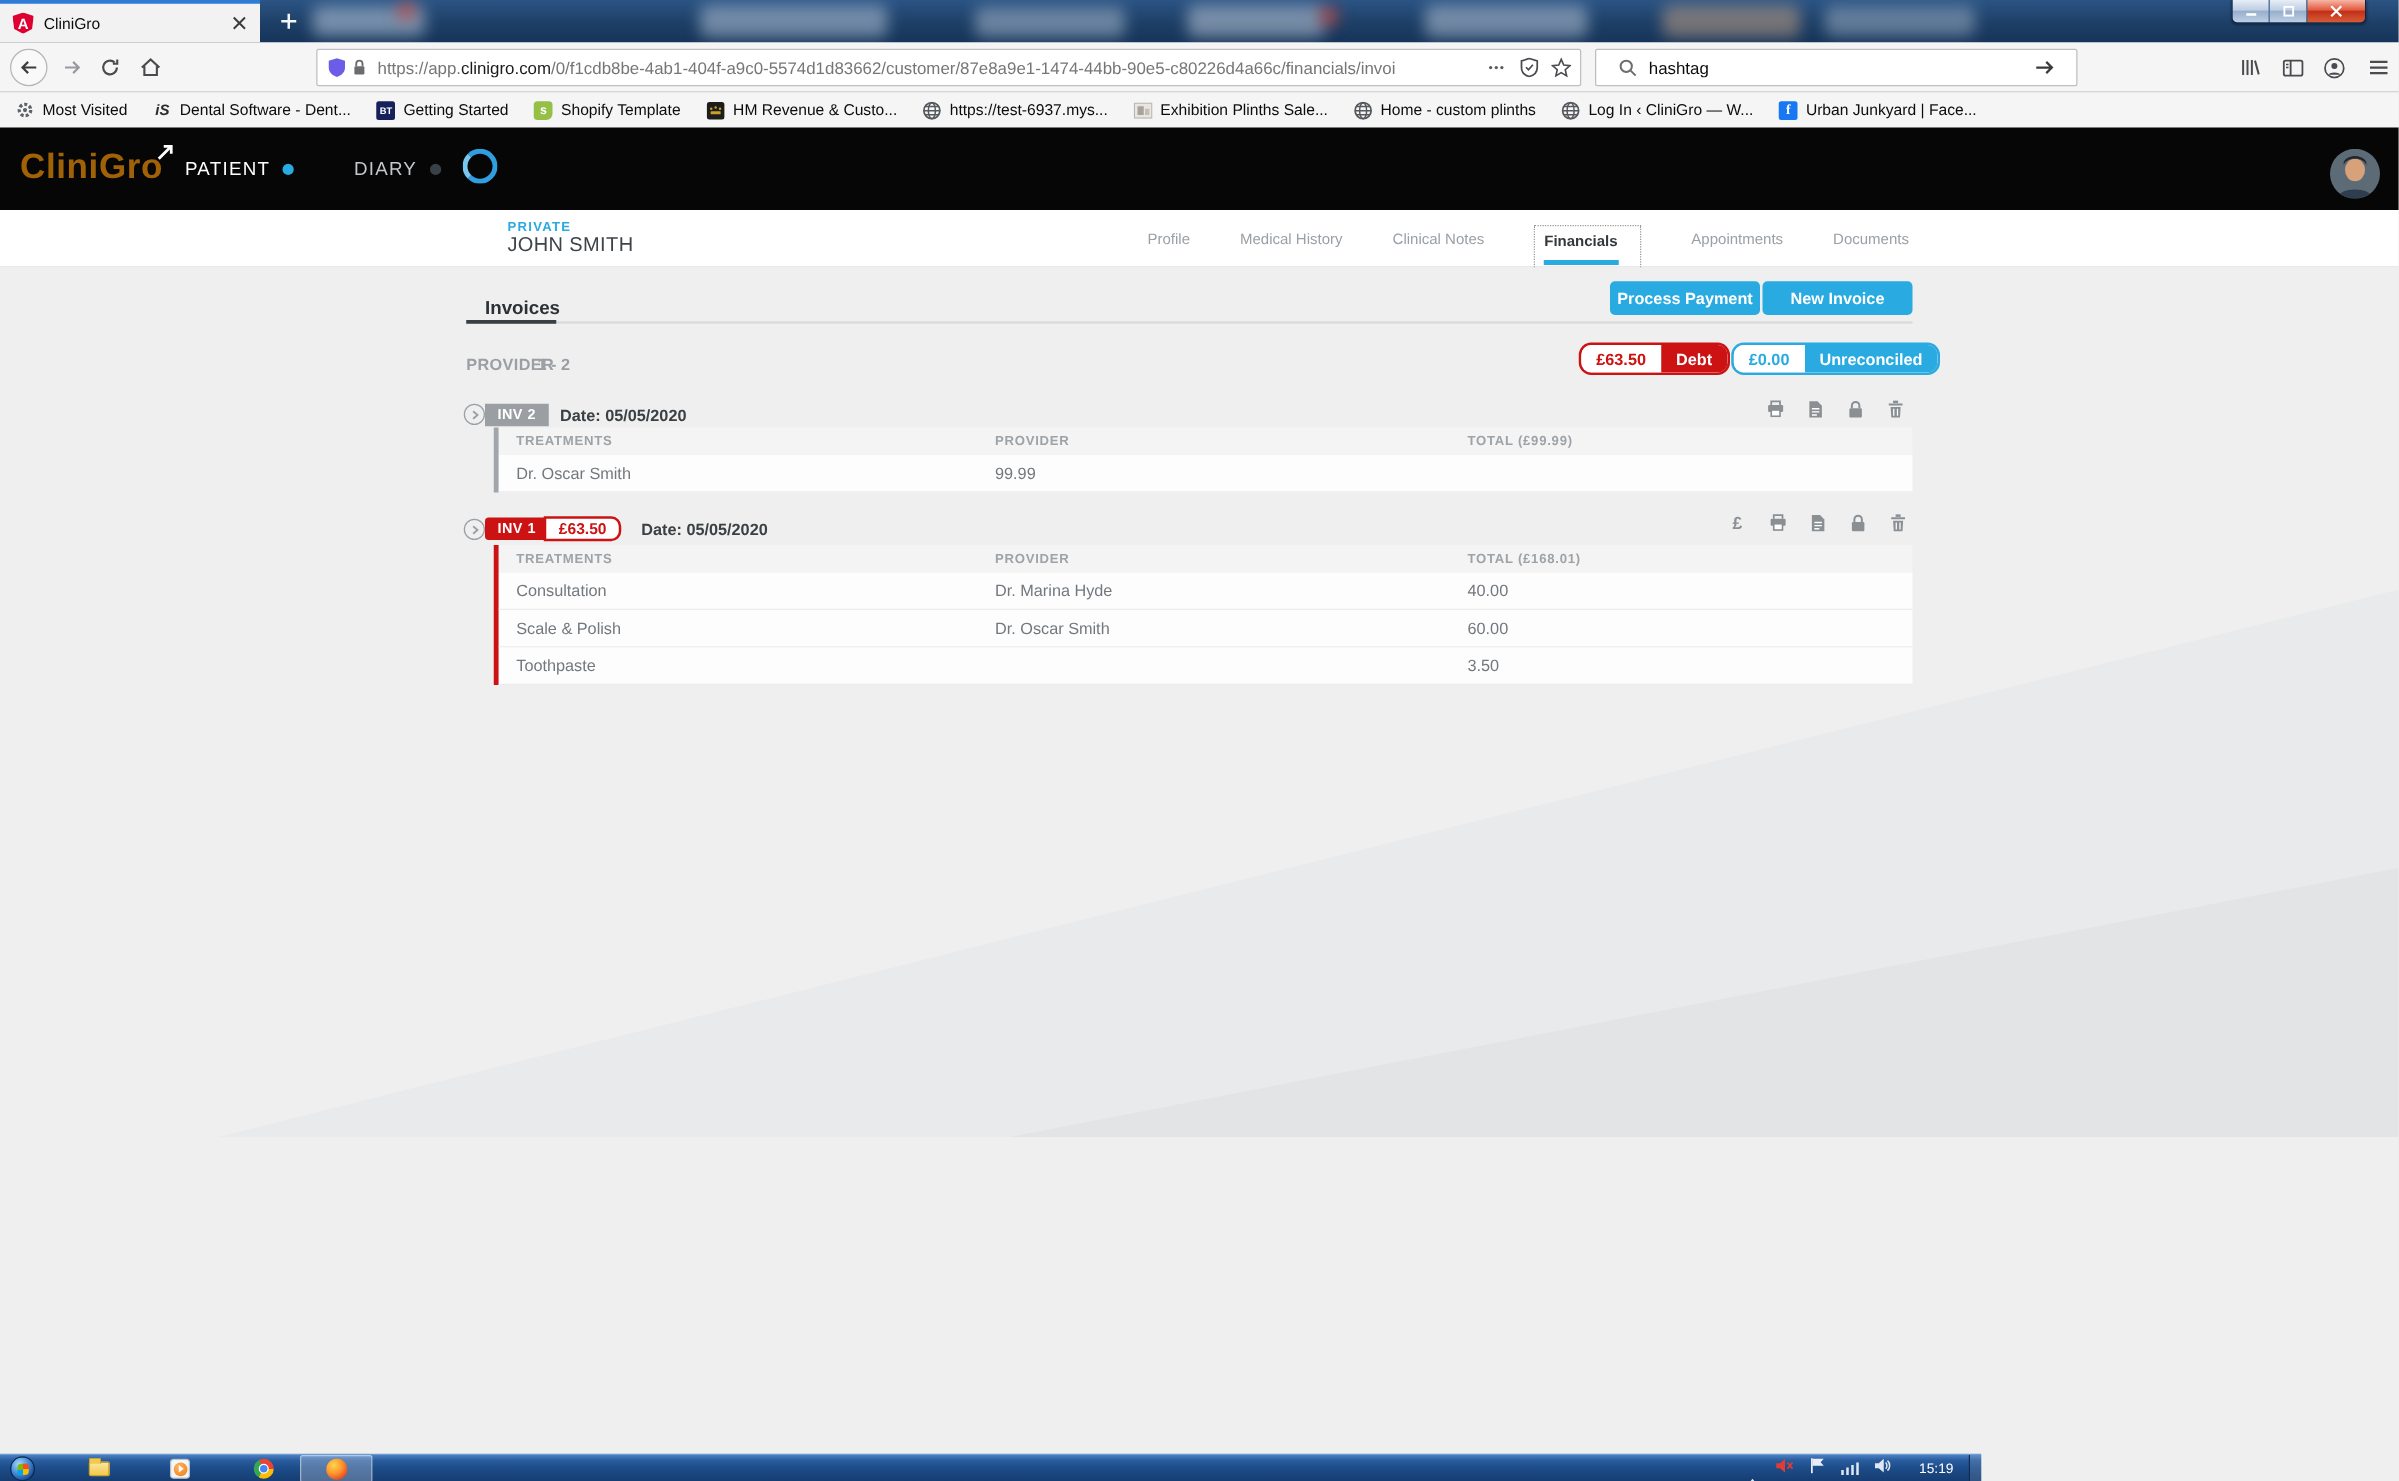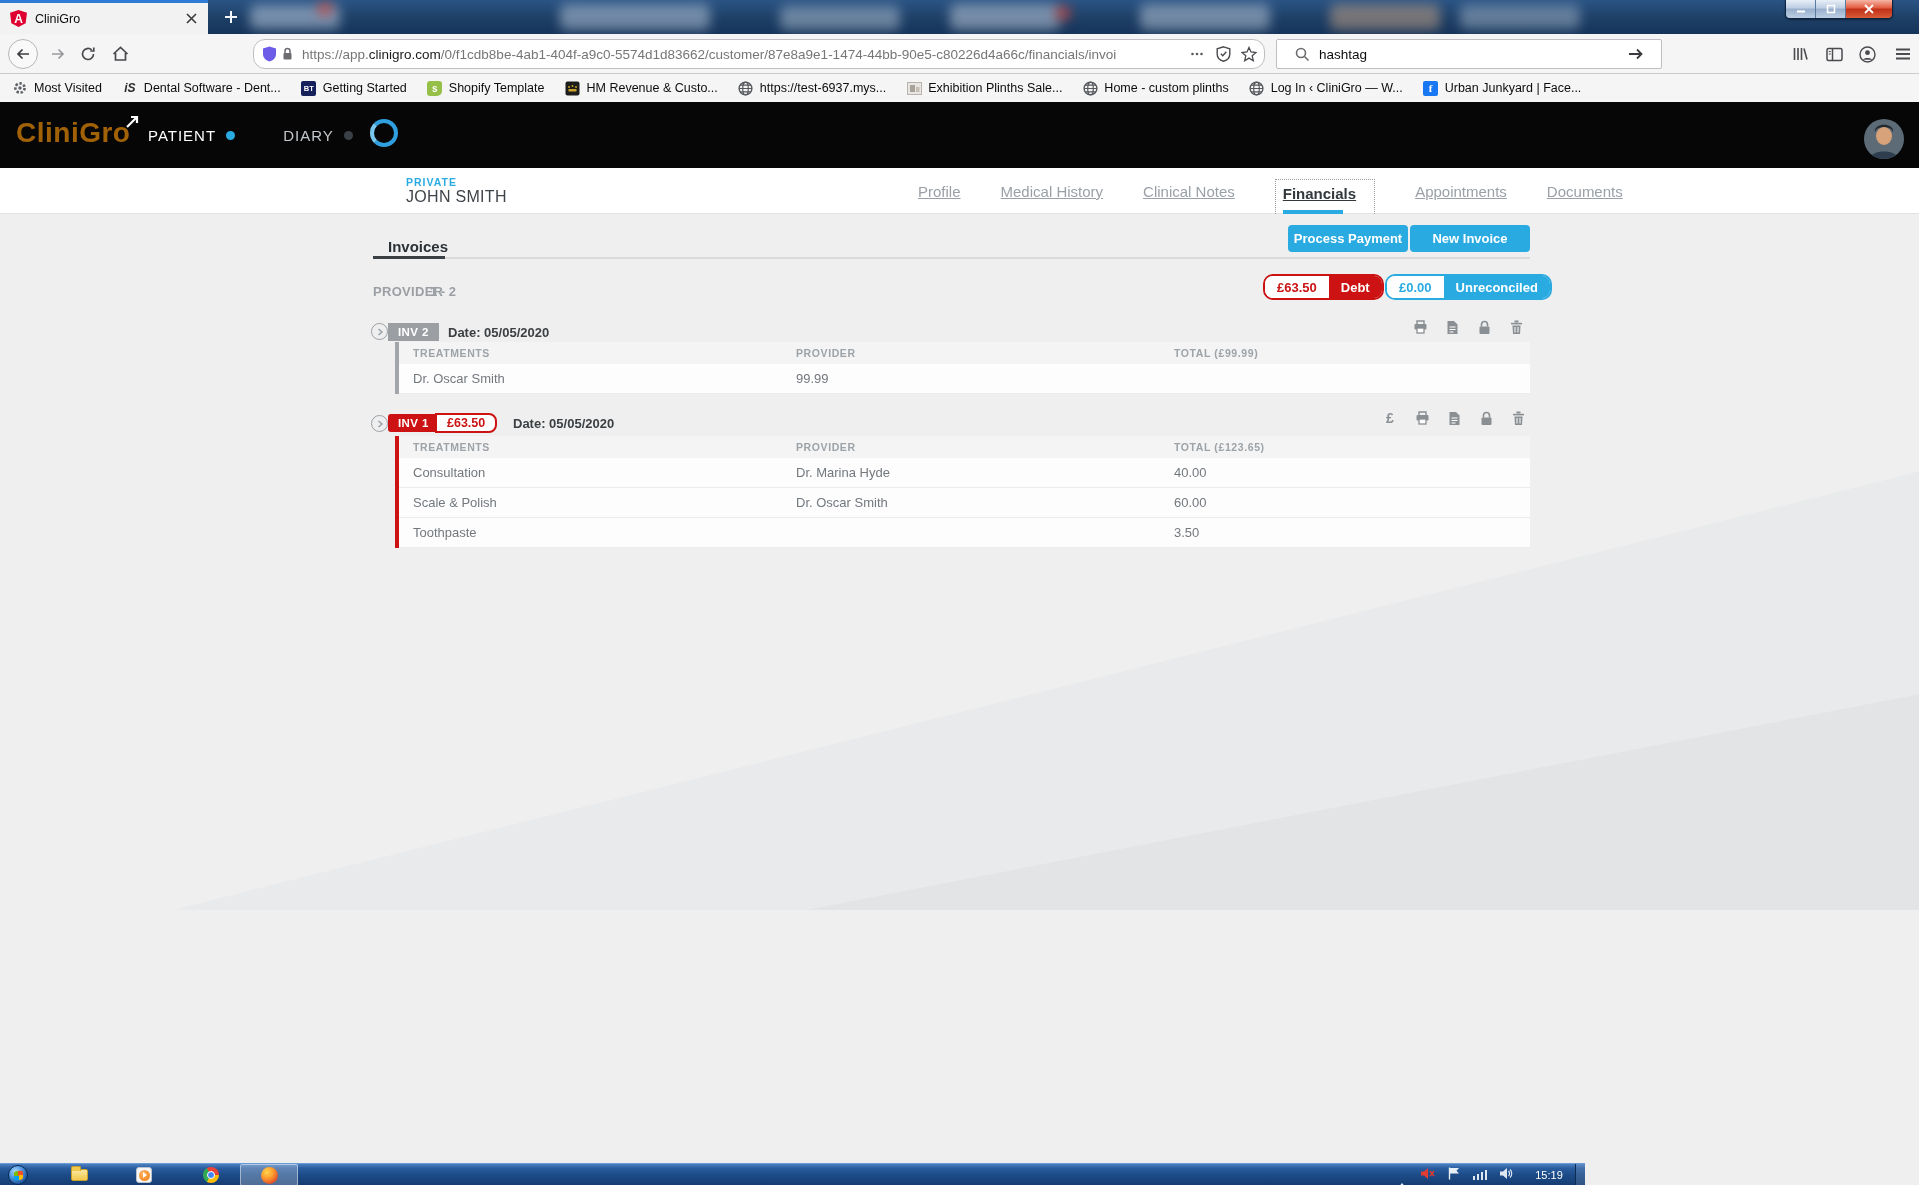--- a/index.html
+++ b/index.html
@@ -27,21 +27,21 @@
   .wc-close { width:46px; border-right:none;
     background:linear-gradient(#f6b5a6 0%,#e2593c 45%,#c03018 50%,#d95b36 100%); }
 
   
   .toolbar { position:absolute; left:0; top:34px; width:1919px; height:40px; background:#f5f5f6;
     border-bottom:1px solid #cccccf; }
   .nav-circle { position:absolute; top:5px; width:30px; height:30px; border:1px solid #b6b6b9;
     border-radius:50%; background:#f9f9fa; display:flex; align-items:center; justify-content:center; }
   .nav-flat { position:absolute; top:8px; width:24px; height:24px; display:flex; align-items:center; justify-content:center; }
   .urlbar { position:absolute; left:253px; top:5px; width:1012px; height:30px; background:#fff;
-    border:1px solid #bfbfc3; border-radius:12px; display:flex; align-items:center; padding:0 6px; }
+    border:1px solid #bfbfc3; border-radius:2px; display:flex; align-items:center; padding:0 6px; }
   .url-text { flex:1; font-size:13.5px; color:#767679; white-space:nowrap; overflow:hidden; position:relative; }
   .url-text .dom { color:#1a1a1c; }
   .url-fade { position:absolute; right:0; top:0; width:60px; height:100%;
     background:linear-gradient(90deg, rgba(255,255,255,0), #fff 80%); }
   .searchbar { position:absolute; left:1276px; top:5px; width:386px; height:30px; background:#fff;
     border:1px solid #bfbfc3; border-radius:2px; display:flex; align-items:center; padding:0 16px; }
   .searchbar input { flex:1; border:none; outline:none; font-size:13.5px; color:#0c0c0d; margin-left:8px;
     font-family:"Liberation Sans",sans-serif; background:transparent; }
   .ico16 { width:18px; height:18px; display:flex; align-items:center; justify-content:center; }
 
@@ -65,21 +65,21 @@
   .spinner { position:absolute; left:370px; top:119px; width:28px; height:28px; border-radius:50%;
     border:4px solid #2f9fe0; border-left-color:#79c7ef; }
   .avatar { position:absolute; right:15px; top:119px; width:40px; height:40px; border-radius:50%; overflow:hidden; }
 
   
   .patientbar { position:absolute; left:0; top:168px; width:1919px; height:46px; background:#ffffff;
     border-bottom:1px solid #e3e3e3; }
   .ptype { position:absolute; left:406px; top:8px; font-size:10.5px; font-weight:bold; color:#29abe2; letter-spacing:1px; }
   .pname { position:absolute; left:406px; top:20px; font-size:16px; color:#3f4449; letter-spacing:.3px; }
   .ptabs { position:absolute; left:918px; top:0; height:46px; display:flex; align-items:center; gap:40px; }
-  .ptab { font-size:15px; color:#9aa0a6; white-space:nowrap;text-decoration:underline; }
+  .ptab { font-size:12px; color:#9aa0a6; white-space:nowrap; }
   .ptab.active { color:#33383d; font-weight:bold; border:1px dotted #9a9a9a; padding:5px 18px 15px 7px;
     position:relative; margin-bottom:-14px; }
   .ptab.active::after { content:""; position:absolute; left:7px; bottom:3px; width:60px; height:4px; background:#29abe2; }
 
   
   .content { position:absolute; left:0; top:214px; width:1919px; height:696px; background:#efefef; overflow:hidden; }
   .diag1 { position:absolute; inset:0; background:#e9eaeb; clip-path:polygon(9% 100%, 100% 37%, 100% 100%, 0 100%); }
   .diag2 { position:absolute; inset:0; background:#e3e4e6; clip-path:polygon(42% 100%, 100% 69%, 100% 100%, 0 100%); }
 
   .section-tab { position:absolute; left:388px; top:24px; font-size:15px; font-weight:bold; color:#2c3136; }
@@ -541,21 +541,21 @@
           <rect x="1" y="2.8" width="11" height="1.6" fill="#8a8f94"></rect>
           <path d="M2.5 5.5 H10.5 L10 14 H3 Z" fill="#8a8f94"></path>
           <path d="M5 7 V12.5 M8 7 V12.5" stroke="#fff" stroke-width="1"></path>
         </svg>
     </span>
   </div>
   <div class="inv-table red-edge" style="top:222px;">
     <div class="trow thead">
       <div>TREATMENTS</div>
       <div>PROVIDER</div>
-      <div>TOTAL (£123.65)</div>
+      <div>TOTAL (£168.01)</div>
     </div>
     <div class="trow tbody">
       <div>Consultation</div>
       <div>Dr. Marina Hyde</div>
       <div>40.00</div>
     </div>
     <div class="trow tbody">
       <div>Scale &amp; Polish</div>
       <div>Dr. Oscar Smith</div>
       <div>60.00</div>

